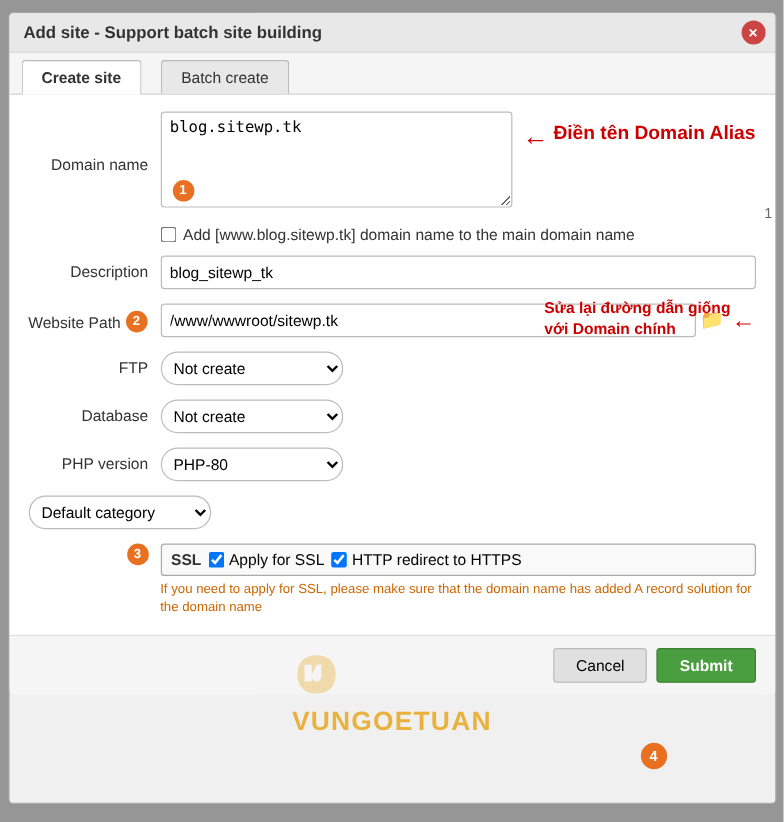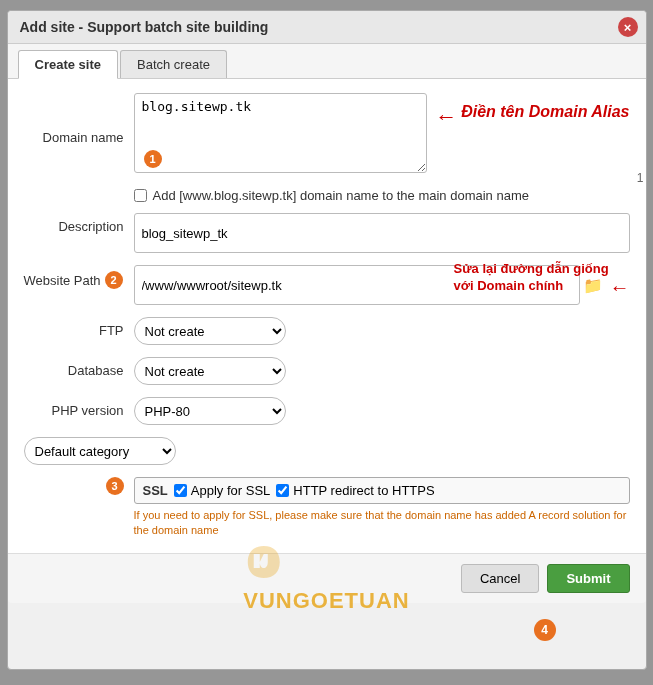--- a/index.html
+++ b/index.html
@@ -59,21 +59,21 @@
       font-size: 13px;
       font-weight: bold;
       border: none;
     }
 
     .tabs {
       display: flex;
       border-bottom: 1px solid #ccc;
       background: #f5f5f5;
       padding: 6px 10px 0;
-      gap: 2px;
+      gap: 16px;
     }
 
     .tab {
       padding: 6px 16px;
       border: 1px solid #bbb;
       border-bottom: none;
       border-radius: 3px 3px 0 0;
       cursor: pointer;
       font-size: 13px;
       background: #e8e8e8;
@@ -124,21 +124,21 @@
       font-size: 13px;
       resize: vertical;
     }
 
     input.form-input {
       width: 100%;
       border: 1px solid #bbb;
       border-radius: 3px;
       padding: 5px 7px;
       font-size: 13px;
-      height: 40px;
+      height: 28px;
     }
 
     .checkbox-row {
       display: flex;
       align-items: center;
       margin-left: 110px;
       margin-bottom: 10px;
       font-size: 13px;
       color: #333;
     }
@@ -289,21 +289,21 @@
         <div class="form-label">Domain name</div>
         <div class="form-control-wrap">
           <div style="display:flex; align-items:flex-start; gap:8px;">
             <div style="flex:1; position:relative;">
               <textarea class="form-input" style="height: 80px;">blog.sitewp.tk</textarea>
               <span style="position:absolute; bottom:8px; left:10px; background:#e87020; color:white; border-radius:50%; width:18px; height:18px; display:inline-flex; align-items:center; justify-content:center; font-size:11px; font-weight:bold;">1</span>
             </div>
 
             <div style="display:flex; align-items:flex-start; gap:4px; padding-top:10px;">
               <span style="color:#cc0000; font-size:22px; font-weight:bold; line-height:1;">←</span>
-              <span style="color:#cc0000; font-size:16px; font-weight:bold; white-space:nowrap;font-style:italic;">Điền tên Domain Alias</span>
+              <span style="color:#cc0000; font-size:16px; font-weight:bold; white-space:nowrap;">Điền tên Domain Alias</span>
             </div>
           </div>
         </div>
       </div>
 
       <div class="checkbox-row">
         <input type="checkbox" style="">
         <span>Add [www.blog.sitewp.tk] domain name to the main domain name</span>
       </div>
 

